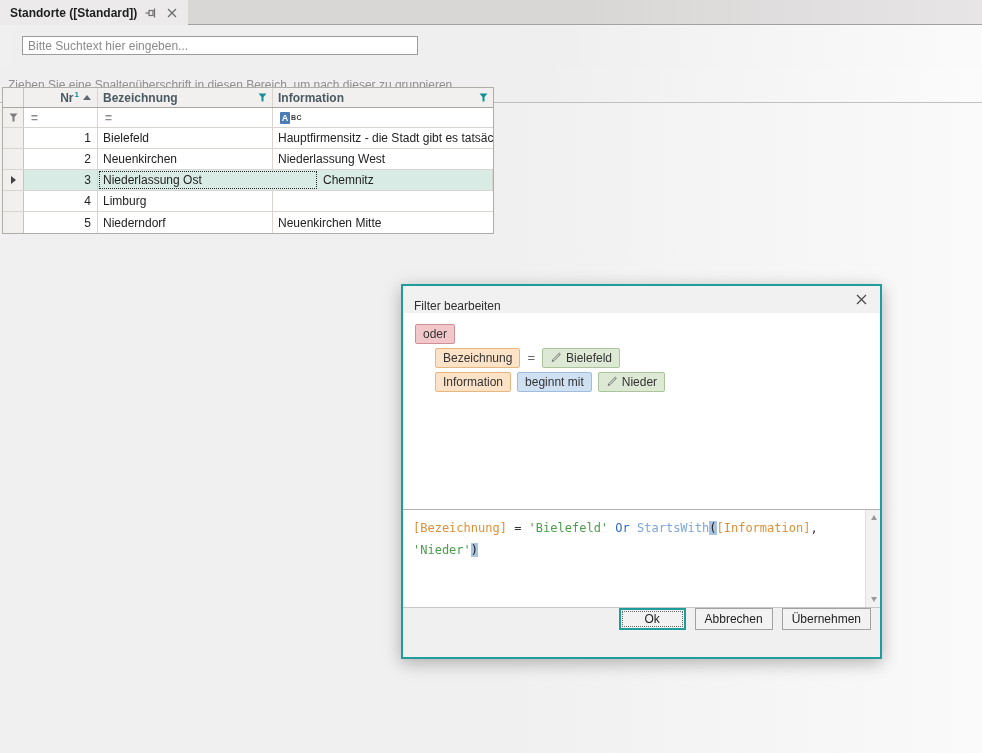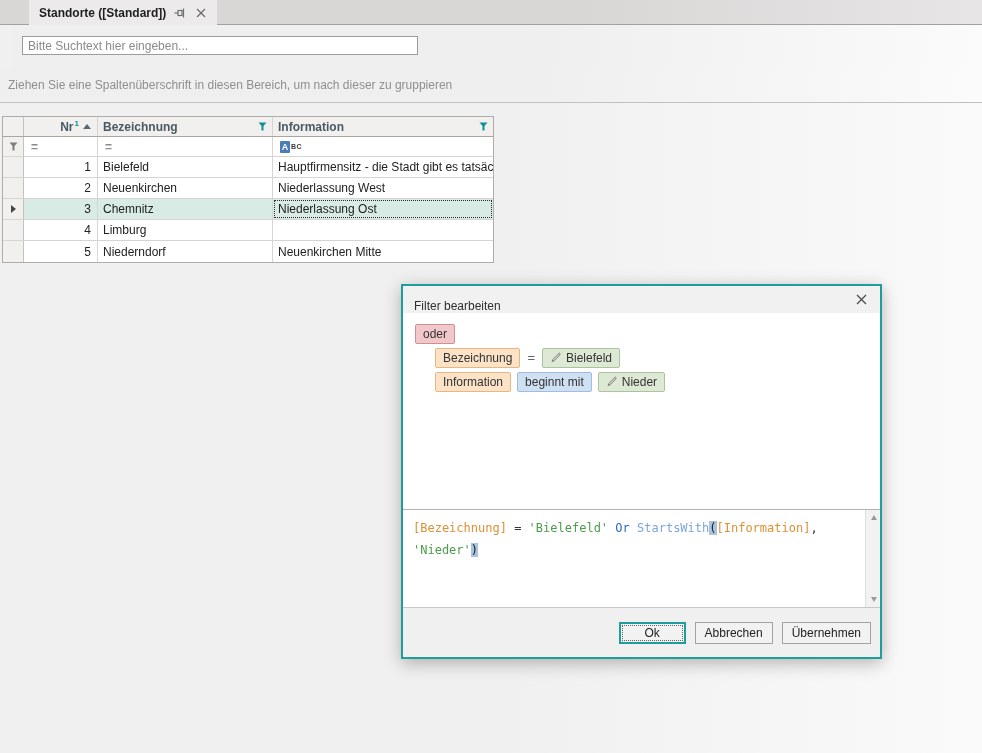--- a/index.html
+++ b/index.html
@@ -7,21 +7,21 @@
   body {
     font-family:"Liberation Sans","DejaVu Sans",sans-serif;
     font-size:12px; color:#222;
     background:linear-gradient(90deg,#f1f0f0 0%,#f1f0f0 52%,#fafafa 100%);
     position:relative;
   }
 
   
   .tabstrip { position:absolute; left:0; top:0; width:100%; height:25px;
     background:linear-gradient(90deg,#d9d6d6 0%,#d9d6d6 60%,#e7e5e5 100%);
-    border-bottom:1px solid #a3a0a0; display:flex;padding-left:29px; }
+    border-bottom:1px solid #a3a0a0; display:flex; }
   .tab { display:inline-flex; align-items:center; height:25px; padding:0 9px 0 10px;
     background:#eceaea; gap:7px; }
   .tab-title { font-weight:bold; color:#1e1e1e; white-space:nowrap; }
   .tab-icon { display:inline-flex; align-items:center; justify-content:center; width:14px; height:14px; cursor:pointer; }
   .tab-icon svg { stroke:#6e6e6e; fill:none; stroke-width:1.2; }
 
   
   .search-panel { position:absolute; left:12px; top:26px; width:100%; height:54px;
     background:linear-gradient(90deg,#f0efef 0%,#f0efef 55%,#fbfbfb 100%);
     border-bottom:1px solid #b3b0b0; }
@@ -29,21 +29,21 @@
     border:1px solid #9c9c9c; background:#fff; padding:0 5px; font-size:12px;
     font-family:inherit; color:#333; }
   .search-input::placeholder { color:#8a8a8a; }
 
   
   .group-panel { position:absolute; left:0; top:68px; width:100%; height:35px;
     background:linear-gradient(90deg,#f0efef 0%,#f0efef 55%,#fbfbfb 100%);
     border-bottom:1px solid #c2bfbf; line-height:34px; padding-left:8px; color:#8f8f8f; }
 
   
-  .grid { position:absolute; left:2px; top:116px; width:492px;
+  .grid { position:absolute; left:2px; top:87px; width:492px;
     border:1px solid #b0ada9; background:#fff; }
   .g-row { display:flex; height:21px; border-bottom:1px solid #d8d5d0; background:#fff; }
   .g-row:last-child { border-bottom:none; }
   .g-header, .g-filter { height:20px; }
   .g-header { background:#f1f0ef; border-bottom:1px solid #a9a6a2; }
   .g-cell { display:flex; align-items:center; border-right:1px solid #d8d5d0;
     overflow:hidden; white-space:nowrap; height:100%; }
   .c-ind  { width:21px; background:#f1f0ef; border-right:1px solid #c6c3bf; flex:none; justify-content:center; }
   .c-nr   { width:74px; flex:none; justify-content:flex-end; padding-right:6px; }
   .c-bez  { width:175px; flex:none; padding-left:5px; }
@@ -105,21 +105,21 @@
   .vscroll { position:absolute; right:0; top:0; bottom:0; width:15px; background:#f2f2f2;
     border-left:1px solid #e0dede; }
   .sb-arrow { position:absolute; left:0; width:15px; height:15px; display:flex;
     align-items:center; justify-content:center; cursor:pointer; }
   .sb-up { top:0; } .sb-down { bottom:0; }
   .sb-up span { width:0; height:0; border-left:3.5px solid transparent; border-right:3.5px solid transparent;
     border-bottom:5px solid #9a9a9a; }
   .sb-down span { width:0; height:0; border-left:3.5px solid transparent; border-right:3.5px solid transparent;
     border-top:5px solid #9a9a9a; }
 
-  .dlg-footer { flex:1; background:#f1f0f0; display:flex; align-items:center;
+  .dlg-footer { flex:1; background:#f1f0f0; display:flex; 
     justify-content:flex-end; gap:9px; padding-right:9px; }
   .btn { min-width:67px; height:22px; background:#f3f2f2; border:1px solid #a3a1a1;
     font-family:inherit; font-size:12px; color:#222; padding:0 9px; cursor:pointer; }
   .btn.default { border:2px solid var(--accent,#1f9d9d); outline:1px dotted #666; outline-offset:-4px; }
 </style>
 </head>
 <body>
 
 <div class="tabstrip">
   <div class="tab">
@@ -201,22 +201,22 @@
     <div class="g-cell c-nr v-nr">2</div>
     <div class="g-cell c-bez v-bez">Neuenkirchen</div>
     <div class="g-cell c-info v-info">Niederlassung West</div>
   </div>
 
   <div class="g-row selected">
     <div class="g-cell c-ind">
           <span class="row-arrow" style="display: block;"></span>
         </div>
     <div class="g-cell c-nr v-nr">3</div>
+    <div class="g-cell c-info v-info focused">Niederlassung Ost</div>
     <div class="g-cell c-bez v-bez">Chemnitz</div>
-    <div class="g-cell c-info v-info focused">Niederlassung Ost</div>
   </div>
 
   <div class="g-row">
     <div class="g-cell c-ind"></div>
     <div class="g-cell c-nr v-nr">4</div>
     <div class="g-cell c-bez v-bez">Limburg</div>
   </div>
 
   <div class="g-row">
     <div class="g-cell c-ind"></div>

